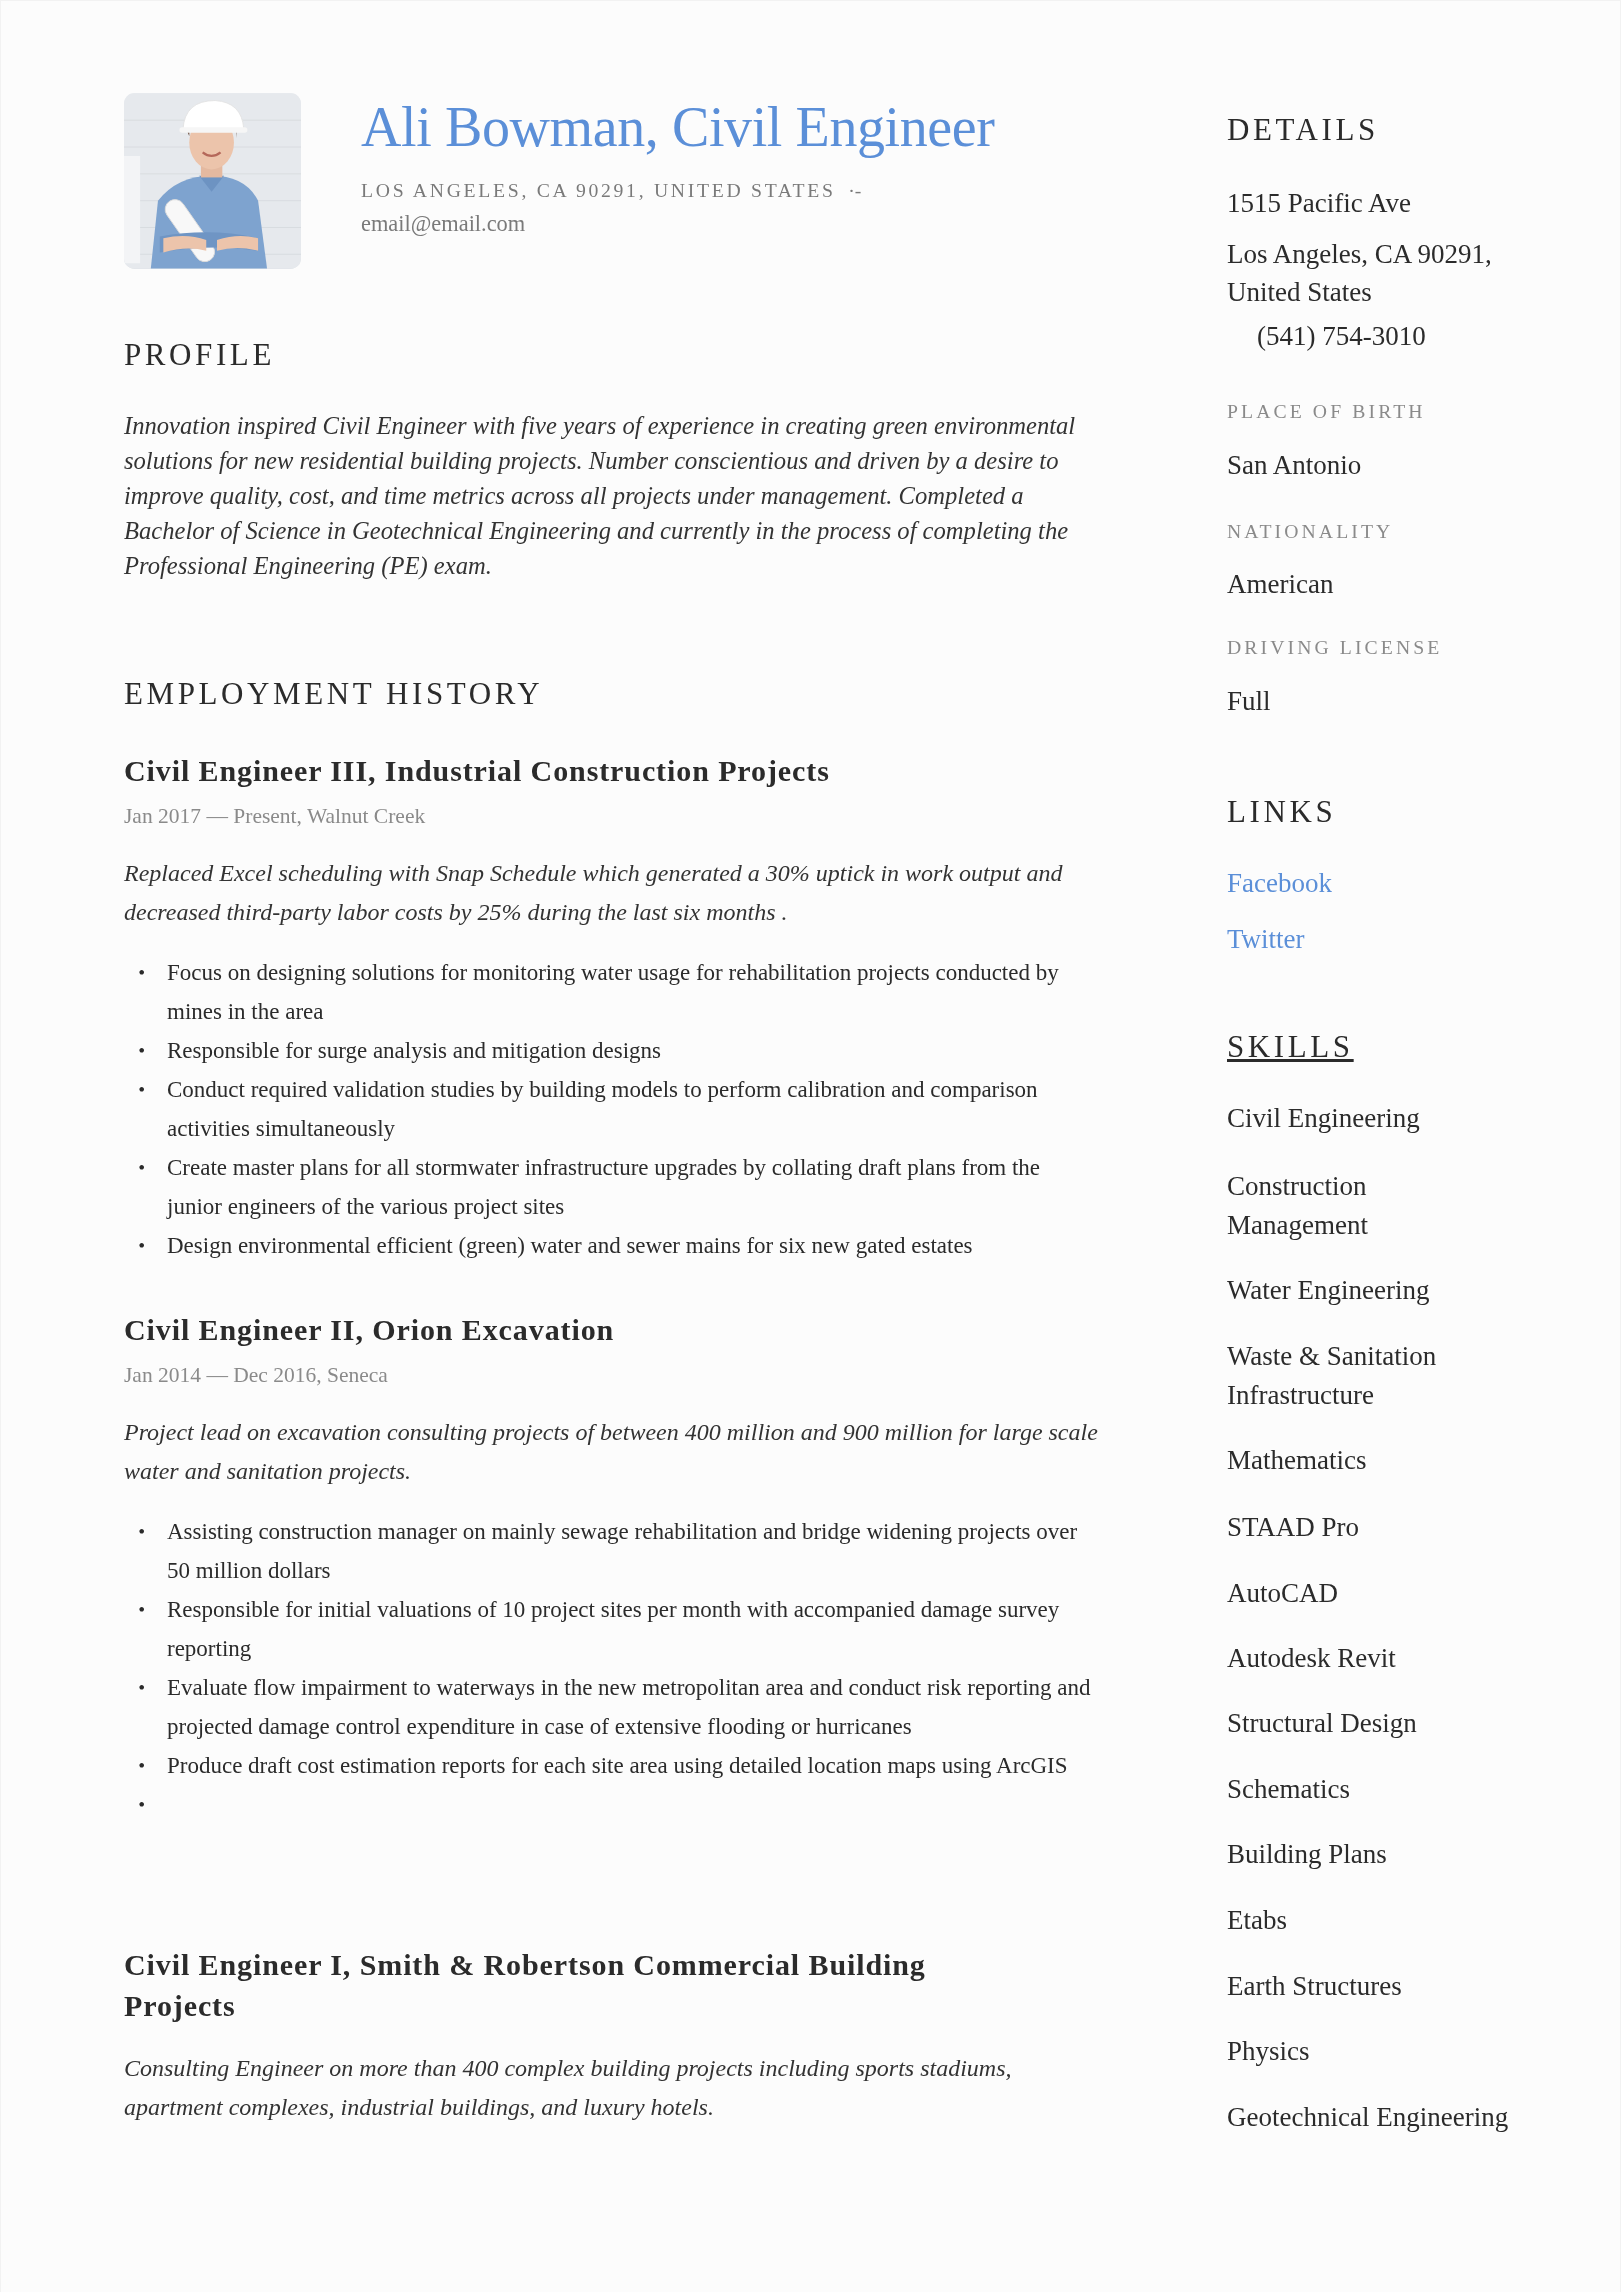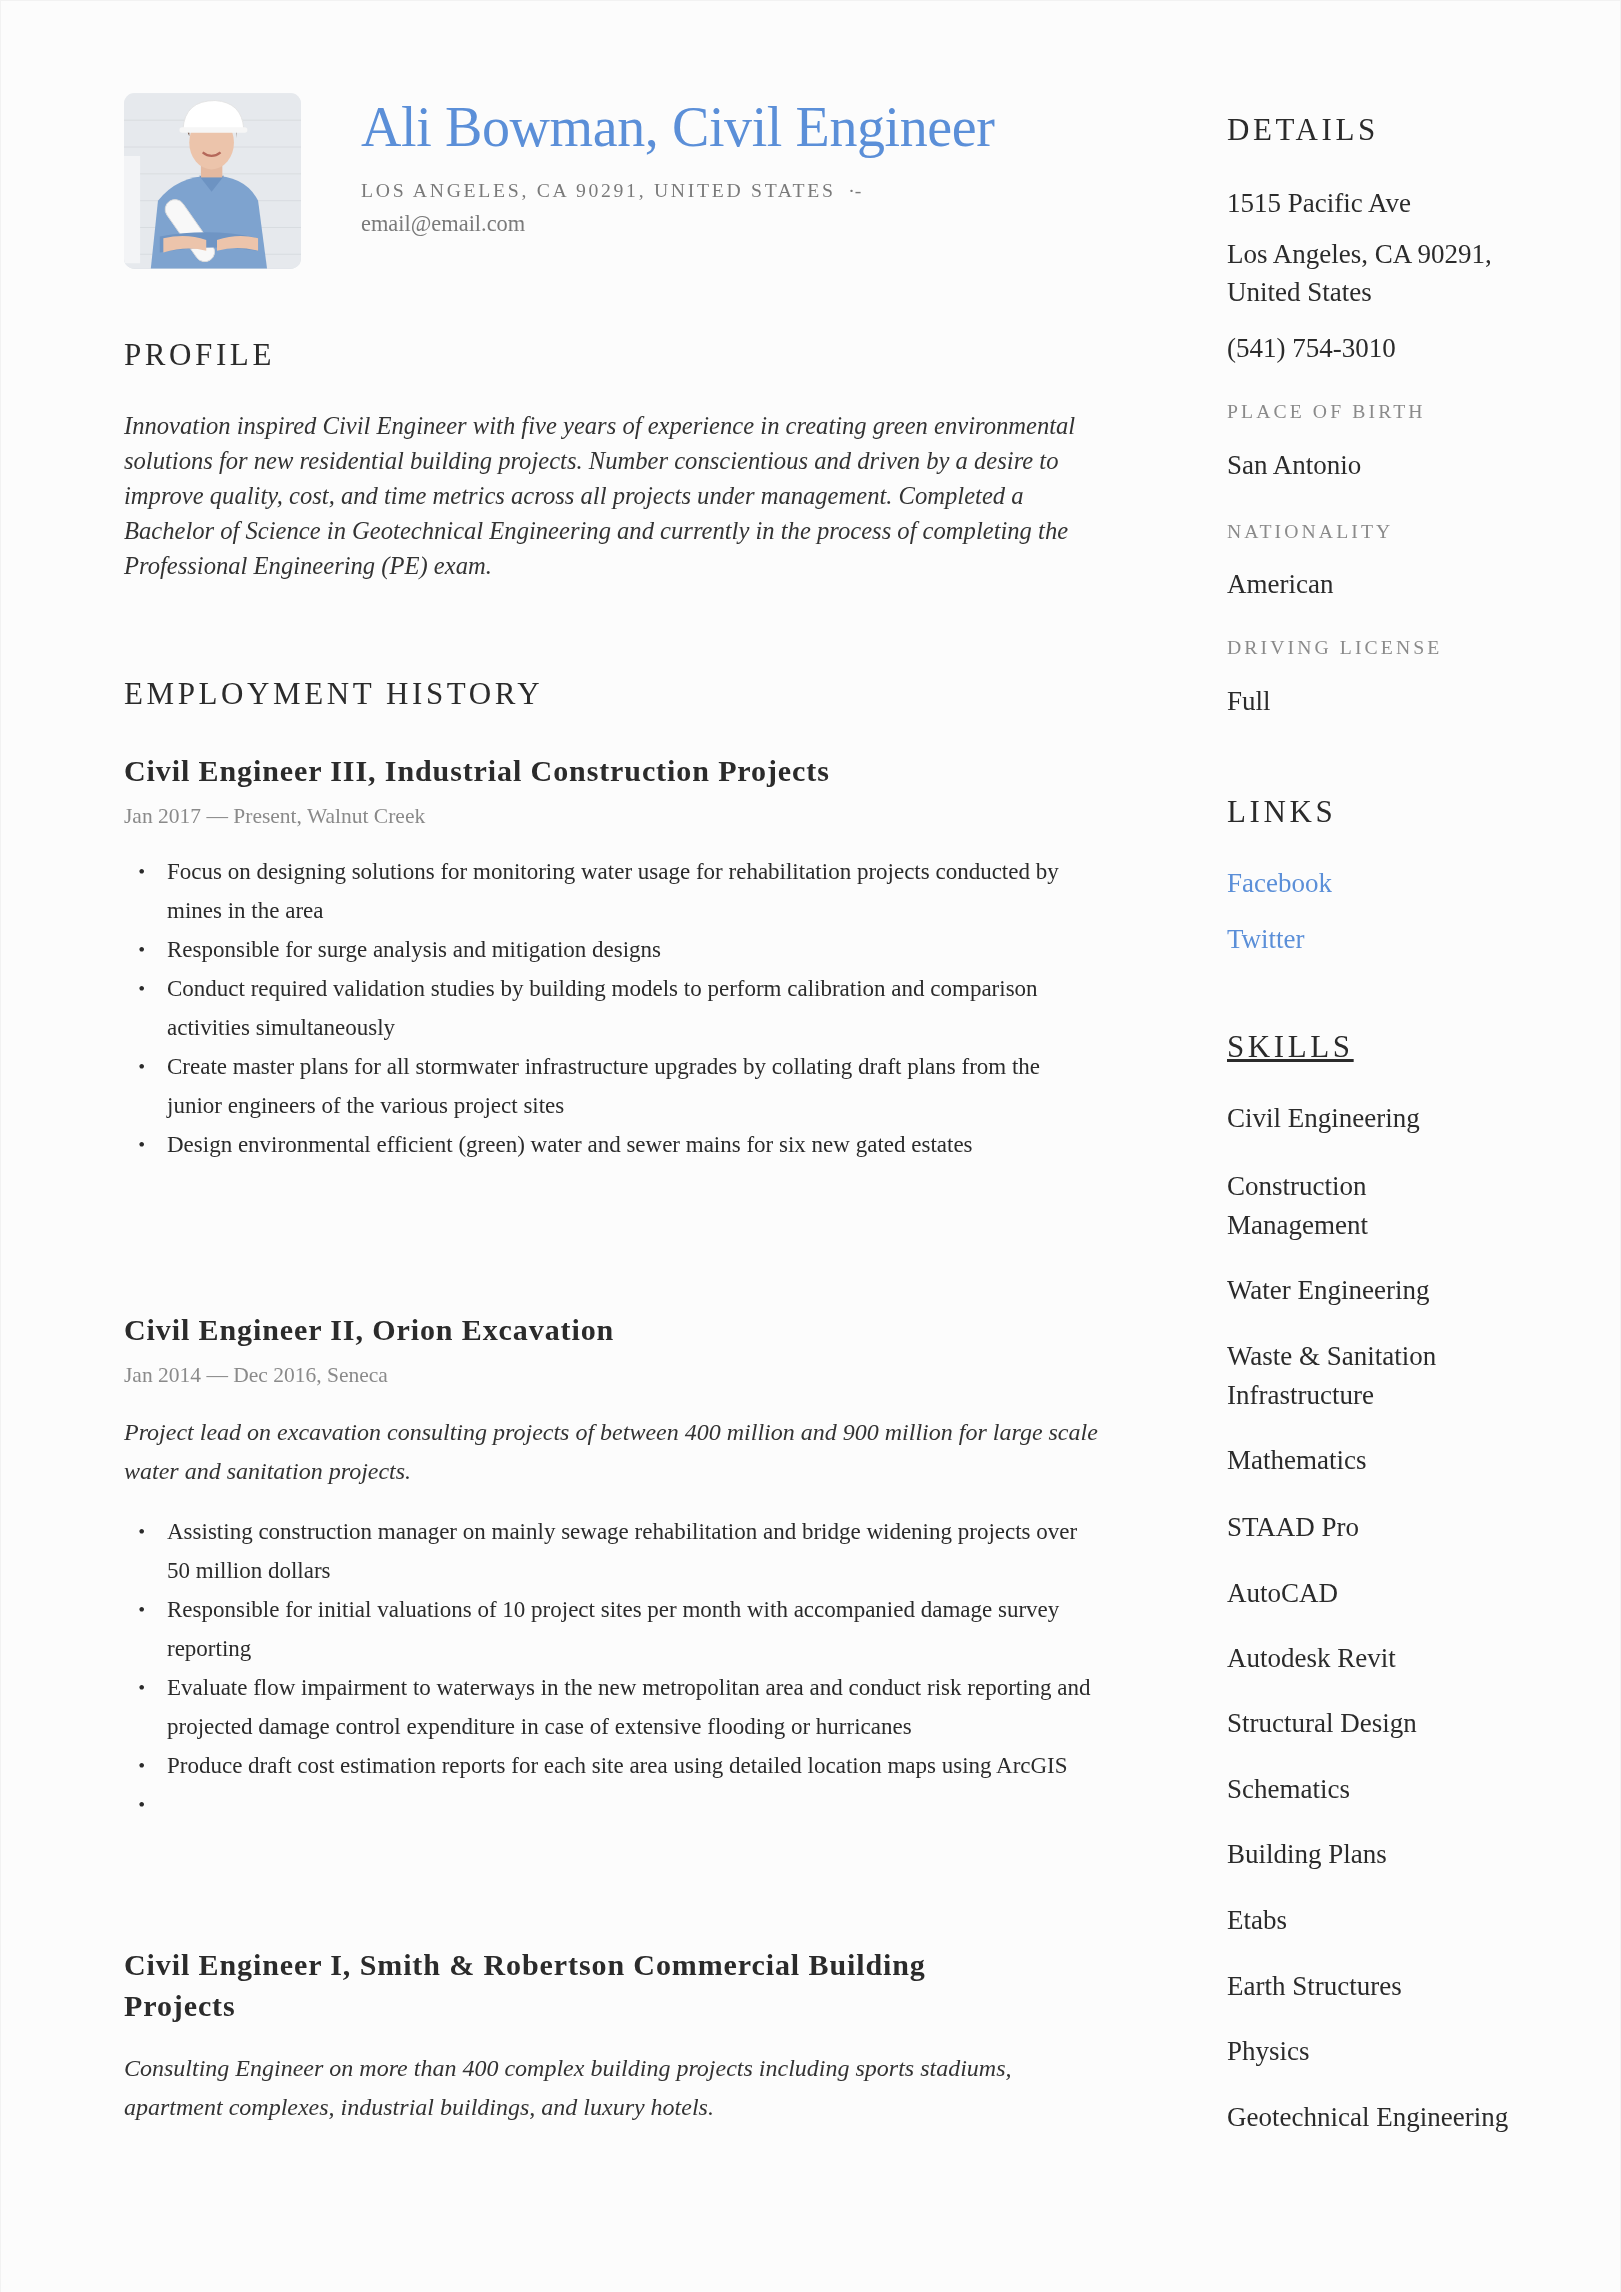--- a/index.html
+++ b/index.html
@@ -136,20 +136,21 @@
 
   <div class="left">
     <h2 class="section-heading" style="top:336px;">PROFILE</h2>
     <p class="profile-text">Innovation inspired Civil Engineer with five years of experience in creating green environmental solutions for new residential building projects. Number conscientious and driven by a desire to improve quality, cost, and time metrics across all projects under management. Completed a Bachelor of Science in Geotechnical Engineering and currently in the process of completing the Professional Engineering (PE) exam.</p>
 
     <h2 class="section-heading" style="top:675px;">EMPLOYMENT HISTORY</h2>
 
     <div class="job" style="top:749px;">
       <h3 class="job-title">Civil Engineer III, Industrial Construction Projects</h3>
       <div class="job-date">Jan 2017 — Present, Walnut Creek</div>
+      <p class="job-summary">Replaced Excel scheduling with Snap Schedule which generated a 30% uptick in work output and decreased third-party labor costs by 25% during the last six months .</p>
       <ul class="bullets">
         <li><span class="dot">•</span><span>Focus on designing solutions for monitoring water usage for rehabilitation projects conducted by mines in the area</span></li>
         <li><span class="dot">•</span><span>Responsible for surge analysis and mitigation designs</span></li>
         <li><span class="dot">•</span><span>Conduct required validation studies by building models to perform calibration and comparison activities simultaneously</span></li>
         <li><span class="dot">•</span><span>Create master plans for all stormwater infrastructure upgrades by collating draft plans from the junior engineers of the various project sites</span></li>
         <li><span class="dot">•</span><span>Design environmental efficient (green) water and sewer mains for six new gated estates</span></li>
       </ul>
     </div>
 
     <div class="job" style="top:1308px;">
@@ -168,21 +169,21 @@
     <div class="job" style="top:1943px; width:896px;">
       <h3 class="job-title">Civil Engineer I, Smith &amp; Robertson Commercial Building Projects</h3>
       <p class="job-summary" style="width:976px;">Consulting Engineer on more than 400 complex building projects including sports stadiums, apartment complexes, industrial buildings, and luxury hotels.</p>
     </div>
   </div>
 
   <div class="right">
     <h2 class="r-heading" style="top:111px;">DETAILS</h2>
     <p class="r-text" style="top:183px;">1515 Pacific Ave</p>
     <p class="r-text" style="top:234px; width:296px;">Los Angeles, CA 90291, United States</p>
-    <p class="r-text" style="top:328px;">(541) 754-3010</p>
+    <p class="r-text" style="top:316px;margin-left:30px;">(541) 754-3010</p>
 
     <div class="r-label" style="top:399px;">PLACE OF BIRTH</div>
     <p class="r-text" style="top:445px;">San Antonio</p>
 
     <div class="r-label" style="top:519px;">NATIONALITY</div>
     <p class="r-text" style="top:564px;">American</p>
 
     <div class="r-label" style="top:635px;">DRIVING LICENSE</div>
     <p class="r-text" style="top:681px;">Full</p>
 

